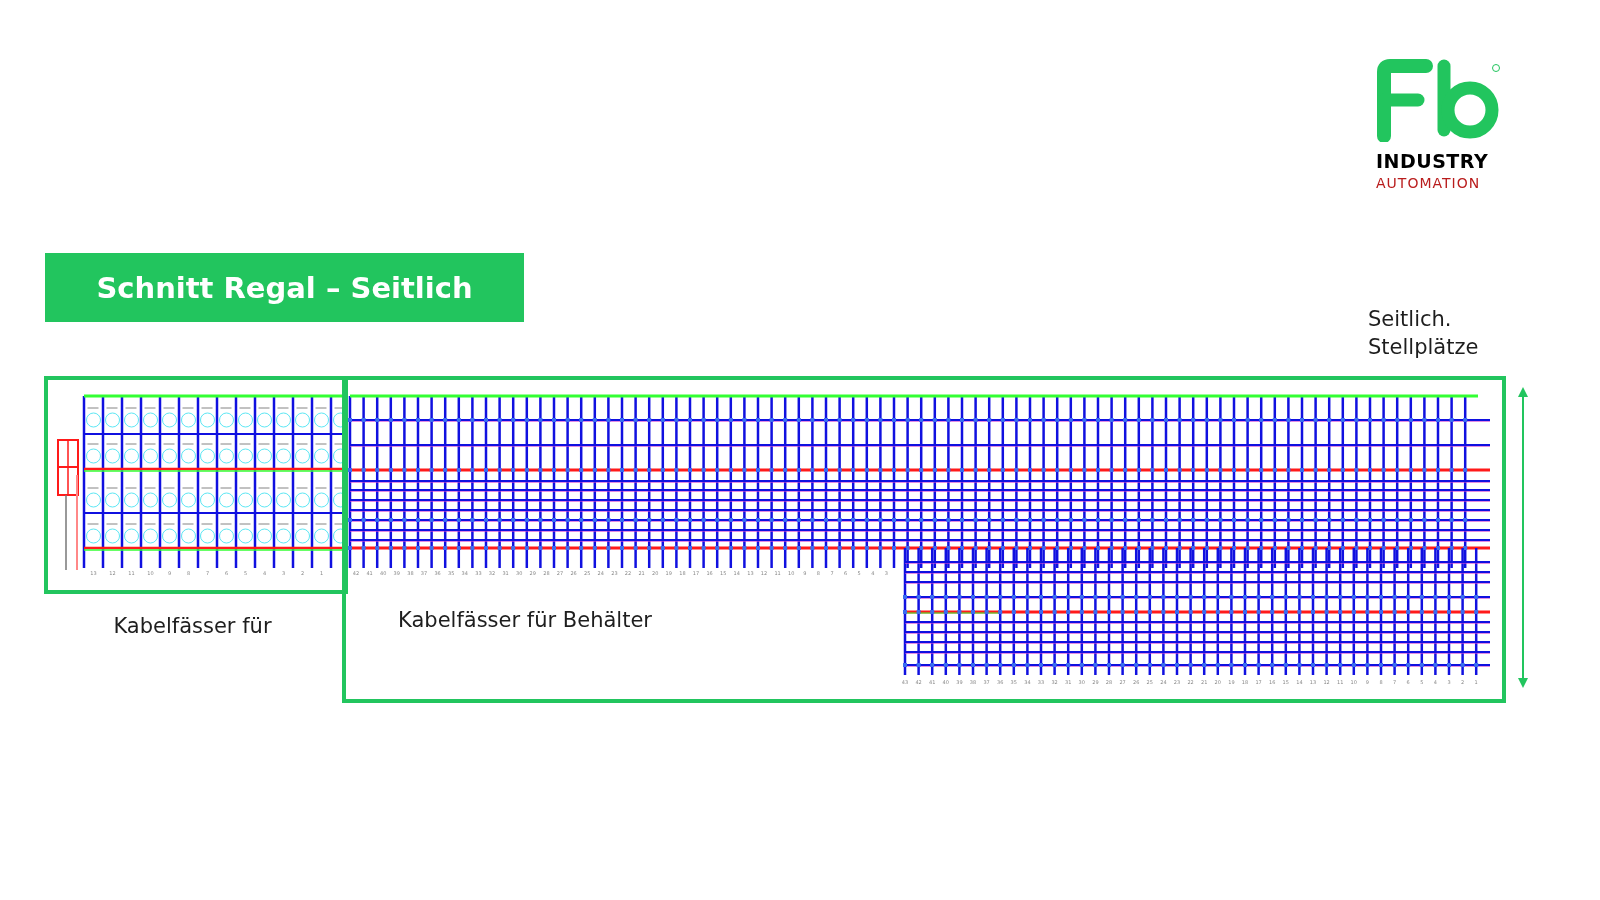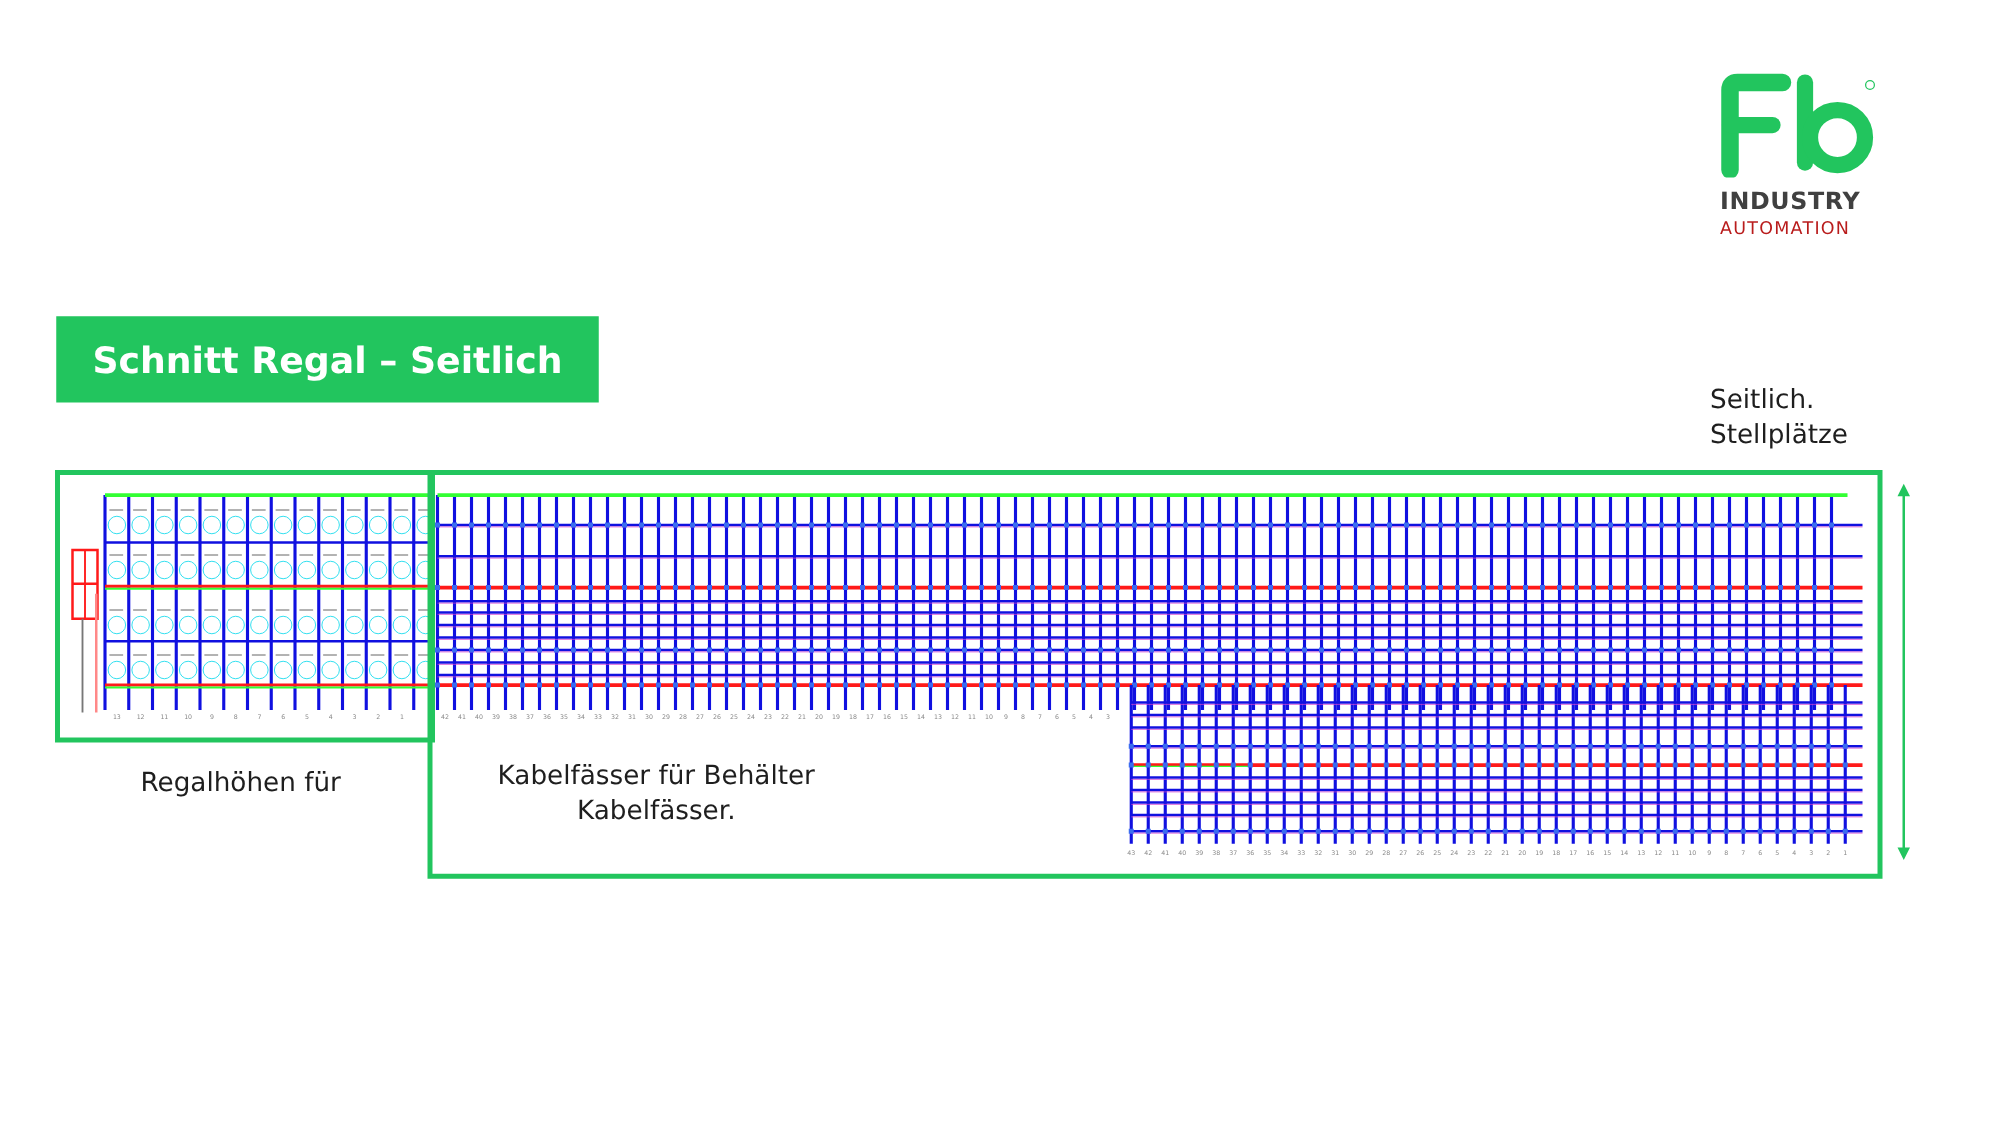--- a/index.html
+++ b/index.html
@@ -1,21 +1,21 @@
 <!DOCTYPE html>
 <html><head>
 <meta charset="utf-8">
 <style>
   html,body{margin:0;padding:0;background:#ffffff;}
   body{width:1600px;height:900px;position:relative;overflow:hidden;font-family:"Liberation Sans","DejaVu Sans",sans-serif;}
   .logo{position:absolute;left:1372px;top:58px;width:140px;height:140px;}
   .logo .fb{position:absolute;left:0;top:0;}
-  .logo .t1{position:absolute;left:4px;top:92px;font-size:19px;font-weight:bold;color:#404040;letter-spacing:0.5px;font-family:"DejaVu Sans",sans-serif;}
+  .logo .t1{position:absolute;left:4px;top:92px;font-size:19px;font-weight:bold;color:#000000;letter-spacing:0.5px;font-family:"DejaVu Sans",sans-serif;}
   .logo .t2{position:absolute;left:4px;top:117px;font-size:14px;color:#b91c1c;letter-spacing:1px;font-family:"DejaVu Sans",sans-serif;}
-  .title-box{position:absolute;left:45px;top:253px;width:434px;height:69px;background:#22c55e;display:flex;align-items:center;justify-content:center;}
+  .title-box{position:absolute;left:45px;top:253px;width:479px;height:69px;background:#22c55e;display:flex;align-items:center;justify-content:center;}
   .title-box span{color:#fff;font-weight:bold;font-size:29px;font-family:"DejaVu Sans",sans-serif;}
   .label{position:absolute;font-family:"DejaVu Sans",sans-serif;font-size:21px;color:#1e1e1e;text-align:center;line-height:28px;}
   .hl{position:absolute;border:4px solid #22c55e;box-sizing:border-box;}
   svg.drawing{position:absolute;left:0;top:0;}
 </style>
 </head>
 <body>
 
 <div class="logo">
   <svg class="fb" width="132" height="84" viewBox="0 0 132 84">
@@ -913,18 +913,17 @@
 
   <line x1="1523" y1="393" x2="1523" y2="685" stroke="#22c55e" stroke-width="2"></line>
   <path d="M1518 397 L1523 387 L1528 397 z" fill="#22c55e"></path>
   <path d="M1518 678 L1523 688 L1528 678 z" fill="#22c55e"></path>
 </svg>
 
 <div class="hl" style="left:44px;top:376px;width:304px;height:218px;"></div>
 <div class="hl" style="left:342px;top:376px;width:1164px;height:327px;"></div>
 
 <div class="label" style="left:70px;top:612px;width:245px;">
-  <div>Regalhöhen für</div>
+  <div>Kabelfässer für</div>
 </div>
 <div class="label" style="left:370px;top:606px;width:310px;">
   <div>Kabelfässer für Behälter</div>
-  <div>Kabelfässer.</div>
 </div>
 
 </body></html>

